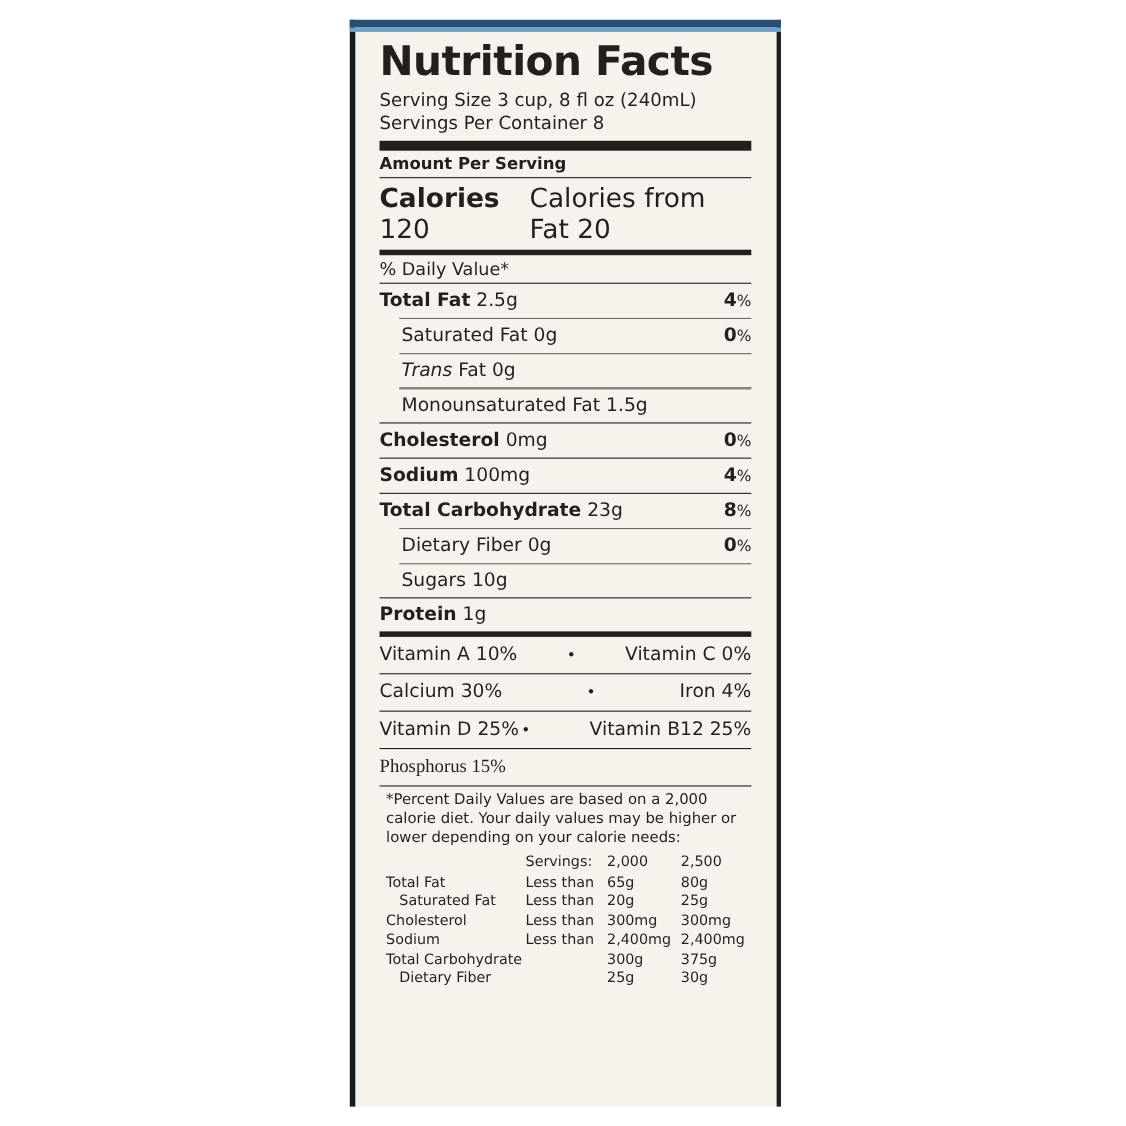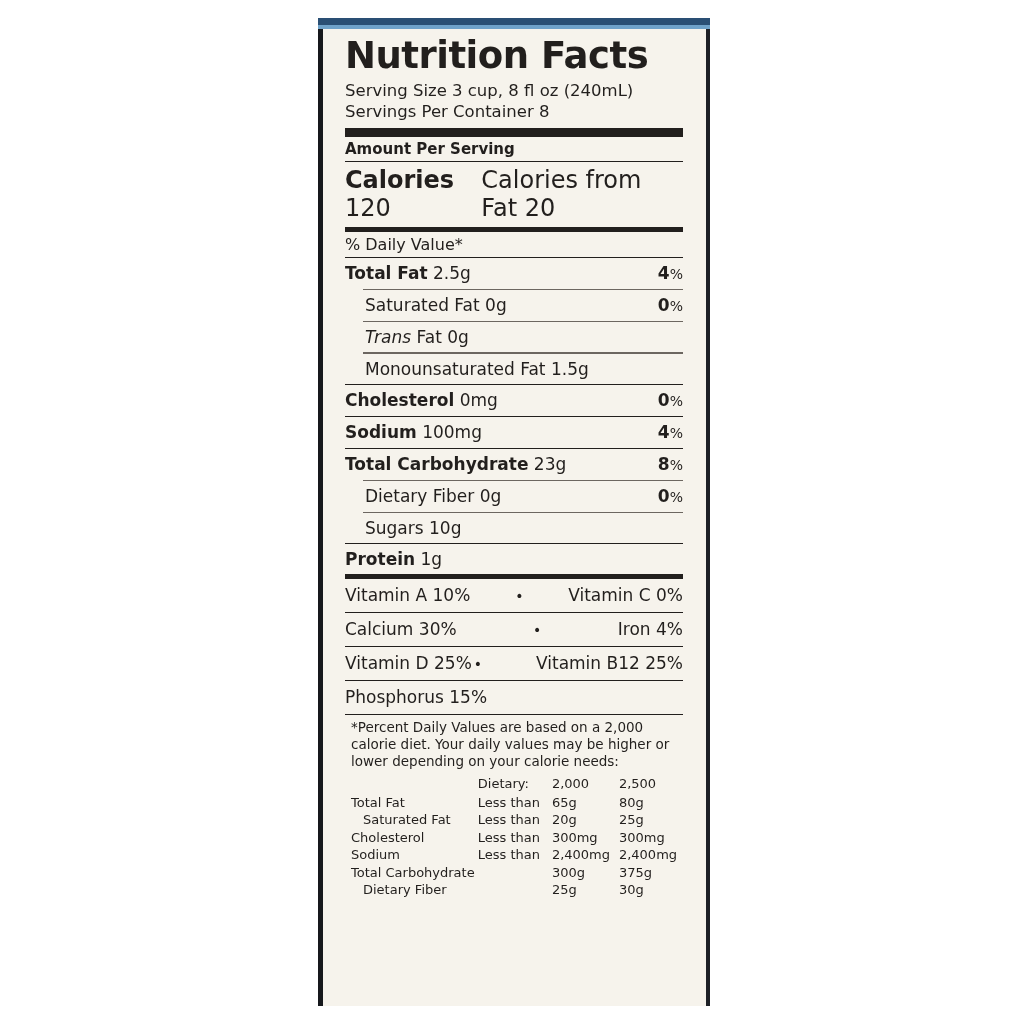--- a/index.html
+++ b/index.html
@@ -129,20 +129,21 @@
   }
   .vit-row .v1 { flex: 0 0 auto; }
   .vit-row .dot { flex: 1 1 auto; text-align: center; font-size: 14px; }
   .vit-row .v2 { flex: 0 0 auto; }
   .vit-row.tight .dot { flex: 0 0 auto; padding: 0 2px; }
   .vit-row.tight .v2 { flex: 1 1 auto; text-align: right; }
   .vit-single {
     font-size: 17px;
     line-height: 22px;
     padding: 5px 0 6px 0;
+    font-family: Liberation Serif, serif;
   }
 
   .footnote {
     font-size: 13.5px;
     line-height: 17px;
     padding: 4px 6px 3px 6px;
   }
 
   .dvtable {
     width: 100%;
@@ -277,21 +278,21 @@
     <div class="vit-single">Phosphorus 15%</div>
 
     <div class="rule-thin"></div>
 
     <div class="footnote">*Percent Daily Values are based on a 2,000 calorie diet. Your daily values may be higher or lower depending on your calorie needs:</div>
 
     <table class="dvtable">
       <tbody id="dv-table-body">
           <tr class="dv-head">
             <td class="c1"></td>
-            <td class="c2">Dietary:</td>
+            <td class="c2">Servings:</td>
             <td class="c3">2,000</td>
             <td class="c4">2,500</td>
           </tr>
           <tr>
             <td class="c1">Total Fat</td>
             <td class="c2">Less than</td>
             <td class="c3">65g</td>
             <td class="c4">80g</td>
           </tr>
           <tr>

